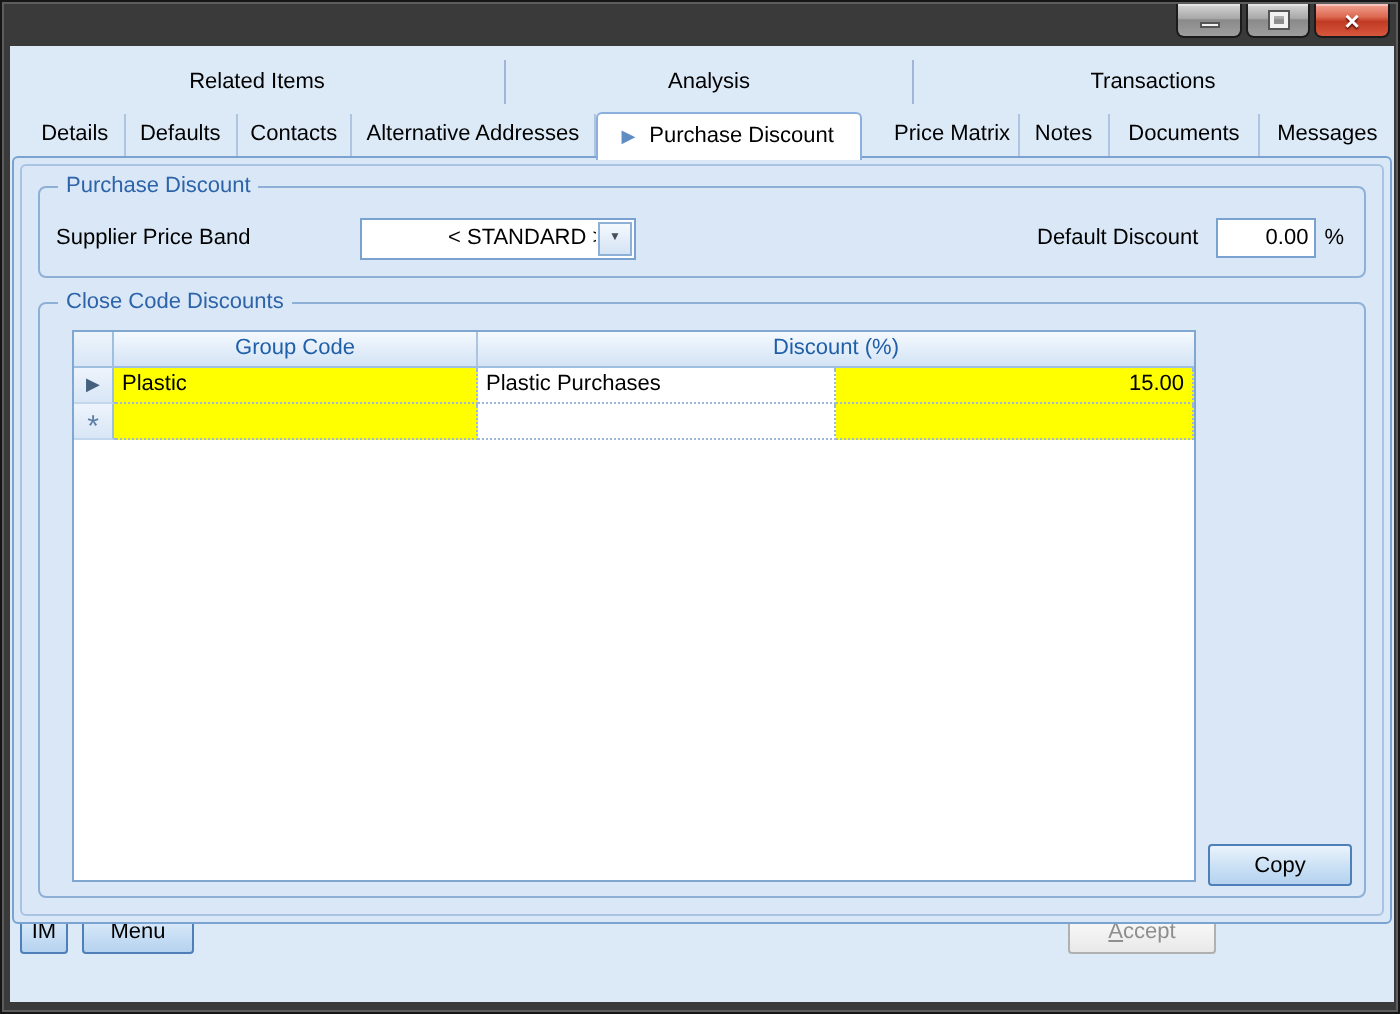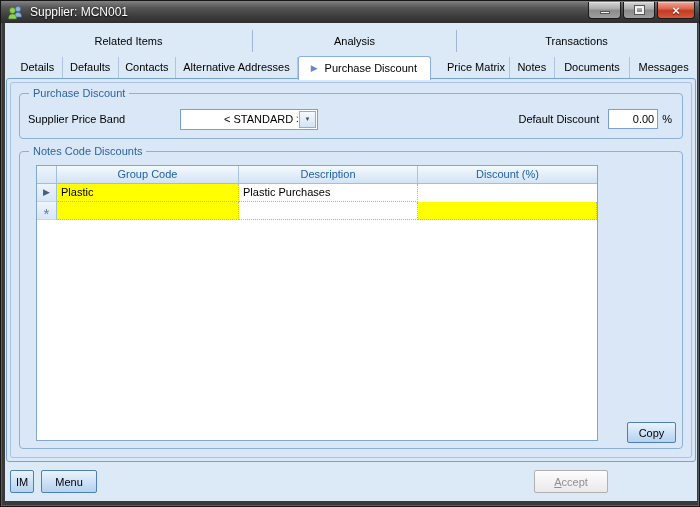--- a/index.html
+++ b/index.html
@@ -167,24 +167,24 @@
   .row-marker { color: #44607c; font-size: 9px; line-height: 9px; }
   .new-marker { color: #5b7da5; font-size: 15px; line-height: 10px; position: relative; top: 3px; }
 
   
   .btn {
     font-family: "Liberation Sans", sans-serif; font-size: 11px; color: #000;
     border: 1px solid #4e7fb8; border-radius: 2px;
     background: linear-gradient(#eaf3fc 0%, #cde2f6 50%, #b5d2ef 100%);
     display: flex; align-items: center; justify-content: center; cursor: default;
   }
-  .btn-copy { position: absolute; right: 6px; bottom: 5px; width: 49px; height: 21px; }
-
-  
-  .footer { position: absolute; left: 0; right: 0; bottom: 0; height: 39px; }
+  .btn-copy { position: absolute; right: 6px; bottom: 5px; width: 72px; height: 21px; }
+
+  
+  .footer { position: absolute; left: 0; right: 0; bottom: 16px; height: 39px; }
   .btn-im { position: absolute; left: 5px; top: 8px; width: 24px; height: 23px; }
   .btn-menu { position: absolute; left: 36px; top: 8px; width: 56px; height: 23px; }
   .btn-accept {
     position: absolute; left: 529px; top: 8px; width: 74px; height: 23px;
     border: 1px solid #b0b0b0; border-radius: 2px;
     background: linear-gradient(#fdfdfd, #e9e9e9);
     color: #8f8f8f;
   }
   .btn-close {
     position: absolute; left: 611px; top: 8px; width: 73px; height: 23px;
@@ -194,29 +194,20 @@
     outline: 1px dotted #4a3000; outline-offset: -4px;
   }
   .accesskey { display: block; }
   .accesskey::first-letter { text-decoration: underline; }
 </style>
 </head>
 <body>
 
 <div class="window">
 
-  <div class="titlebar">
-    <svg class="title-icon" viewBox="0 0 17 15">
-      <circle cx="11" cy="4" r="2.6" fill="#8ab4e8" stroke="#4a6f9f" stroke-width="0.6"></circle>
-      <path d="M7.5 12 Q7.5 7.5 11 7.5 Q14.5 7.5 14.5 12 Z" fill="#8ab4e8" stroke="#4a6f9f" stroke-width="0.6"></path>
-      <circle cx="5.5" cy="5.5" r="2.9" fill="#8fd05a" stroke="#4c7a24" stroke-width="0.6"></circle>
-      <path d="M1.5 14 Q1.5 9 5.5 9 Q9.5 9 9.5 14 Z" fill="#8fd05a" stroke="#4c7a24" stroke-width="0.6"></path>
-    </svg>
-    <span class="title-text">Supplier: MCN001</span>
-  </div>
 
   <div class="win-controls">
     <div class="win-btn min">
         <span class="glyph-min"></span>
       </div>
     <div class="win-btn max">
         <span class="glyph-max"></span>
       </div>
     <div class="win-btn close">
         <span class="glyph-close">×</span>
@@ -258,36 +249,36 @@
               <span class="combo-arrow">▼</span>
             </span>
           </div>
           <span class="spacer"></span>
           <span class="field-label">Default Discount</span>
           <input class="discount-input" type="text" value="0.00" style="">
           <span class="pct">%</span>
         </div>
 
         <div class="groupbox gb-gcd">
-          <span class="gb-label">Notes Code Discounts</span>
+          <span class="gb-label">Close Code Discounts</span>
 
           <div class="grid">
             <div class="grid-row grid-head">
               <div class="c-sel hsel"></div>
               <div class="hcell c-gc">Group Code</div>
-              <div class="hcell c-desc">Description</div>
               <div class="hcell c-disc">Discount (%)</div>
             </div>
 
             <div class="grid-row">
               <div class="c-sel bsel">
                 <span class="row-marker">▶</span>
               </div>
               <div class="bcell c-gc cell-yellow">Plastic</div>
               <div class="bcell c-desc">Plastic Purchases</div>
+              <div class="bcell c-disc cell-yellow num">15.00</div>
             </div>
 
             <div class="grid-row">
               <div class="c-sel bsel">
                 <span class="new-marker">*</span>
               </div>
               <div class="bcell c-gc cell-yellow"></div>
               <div class="bcell c-desc"></div>
               <div class="bcell c-disc cell-yellow"></div>
             </div>

